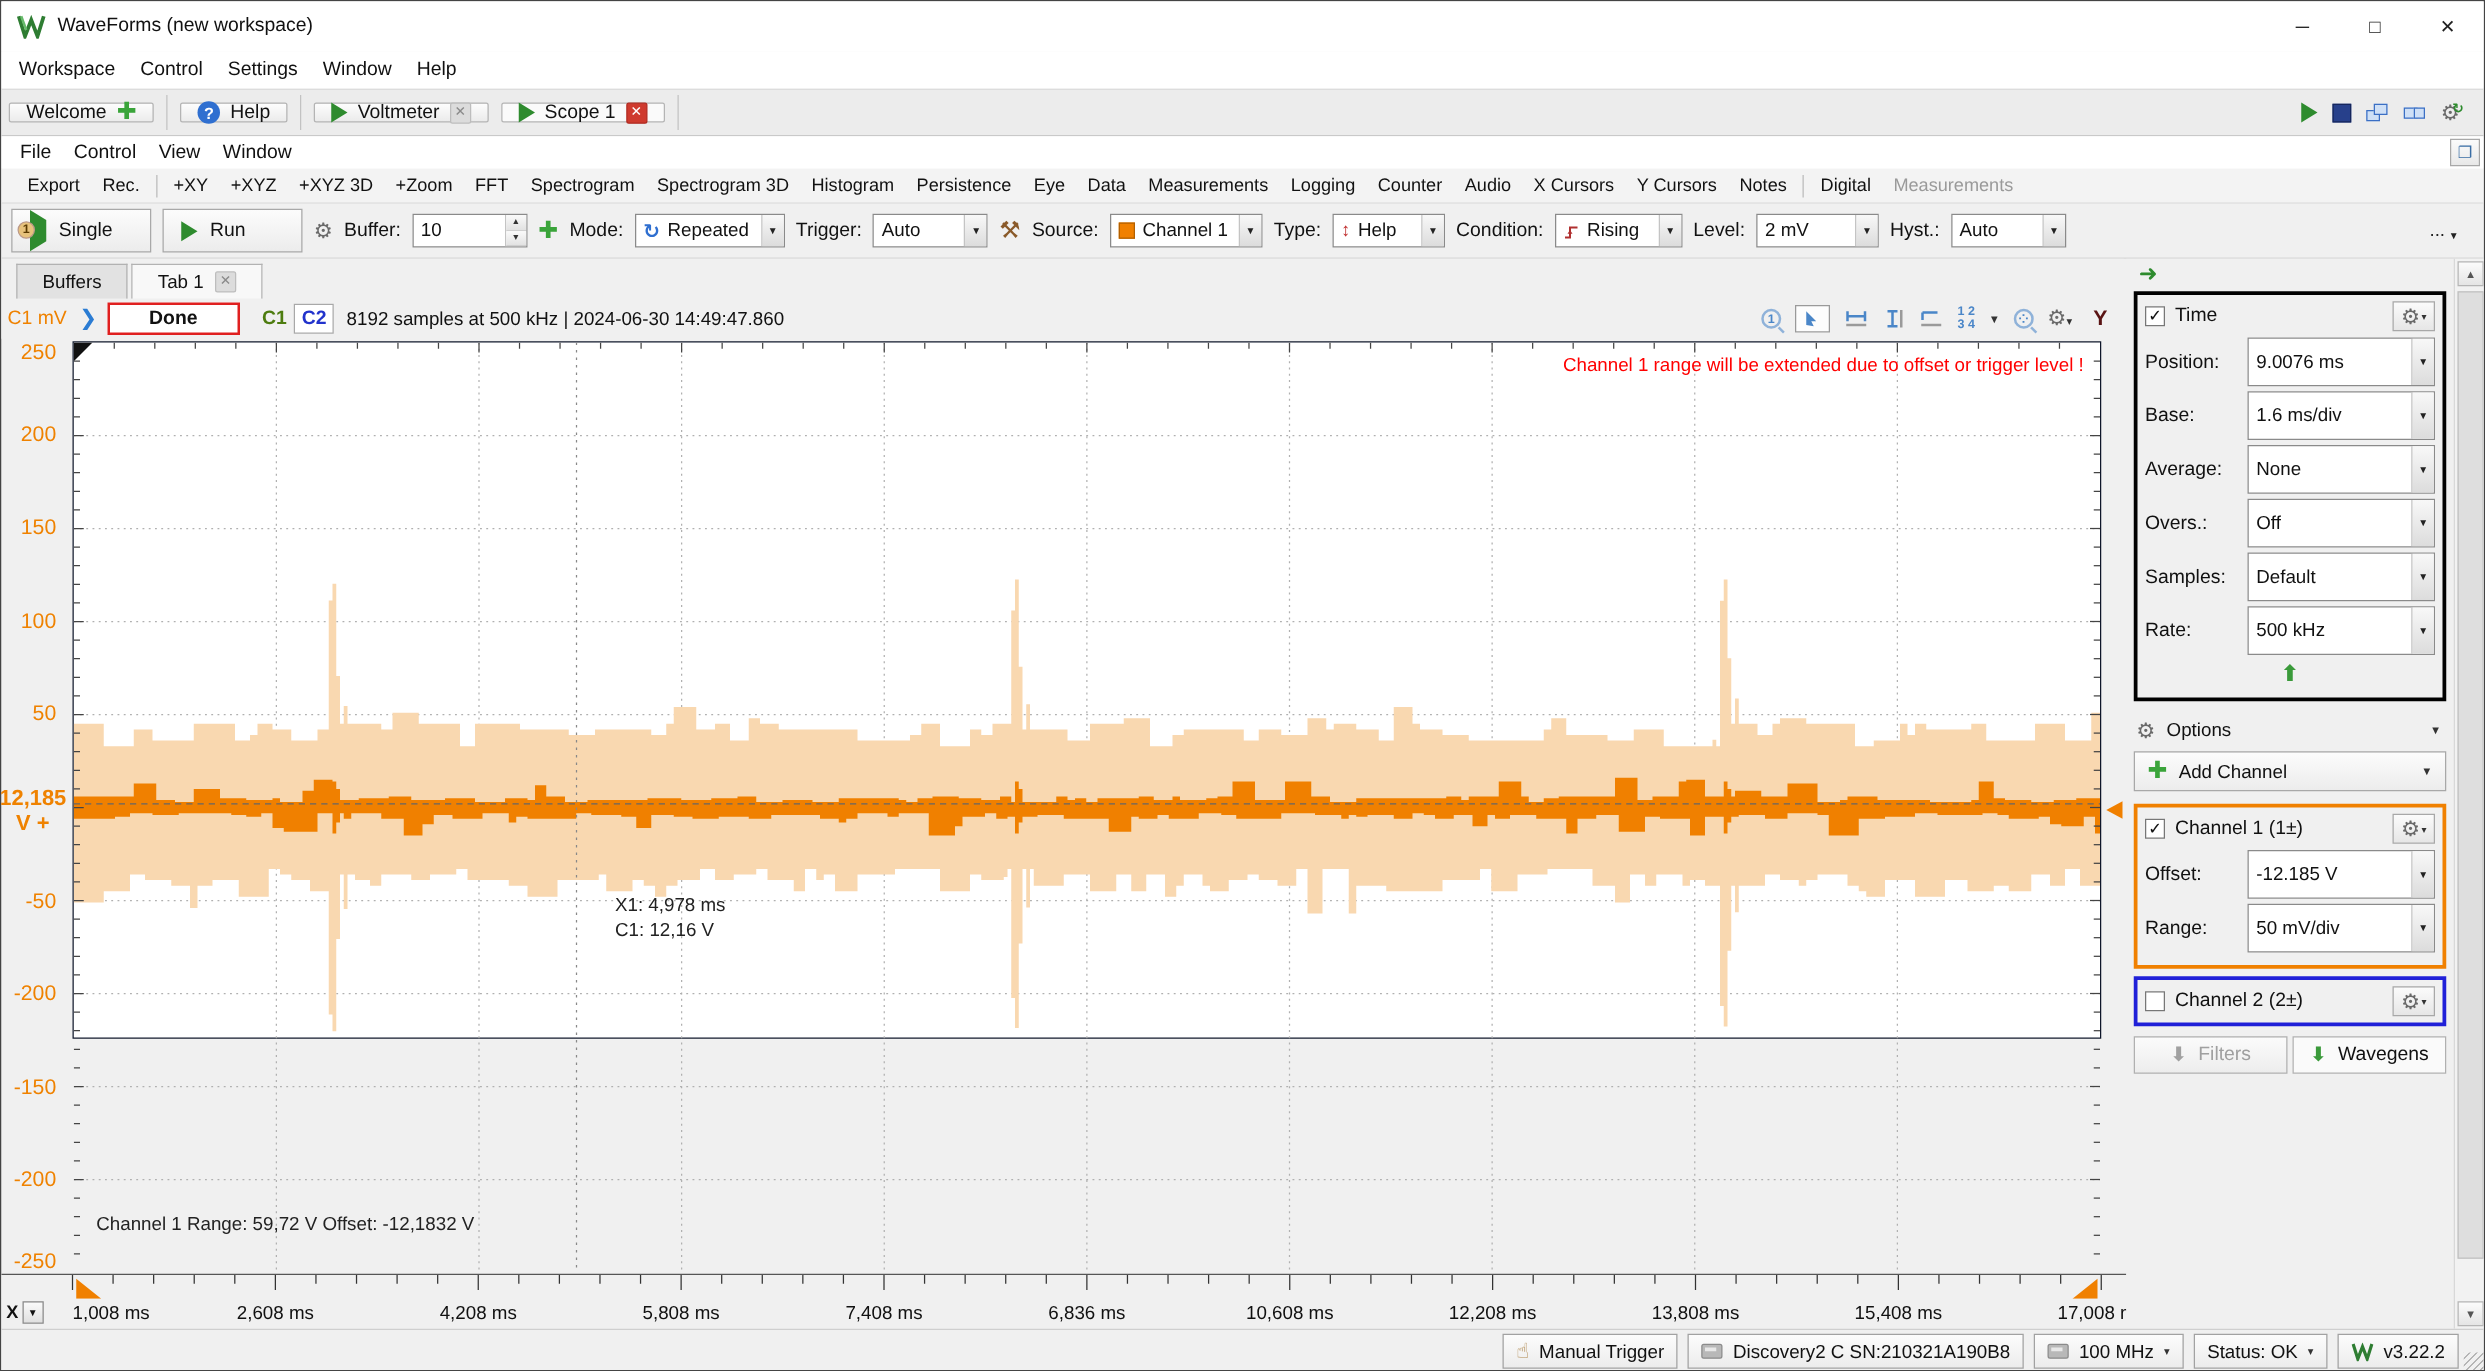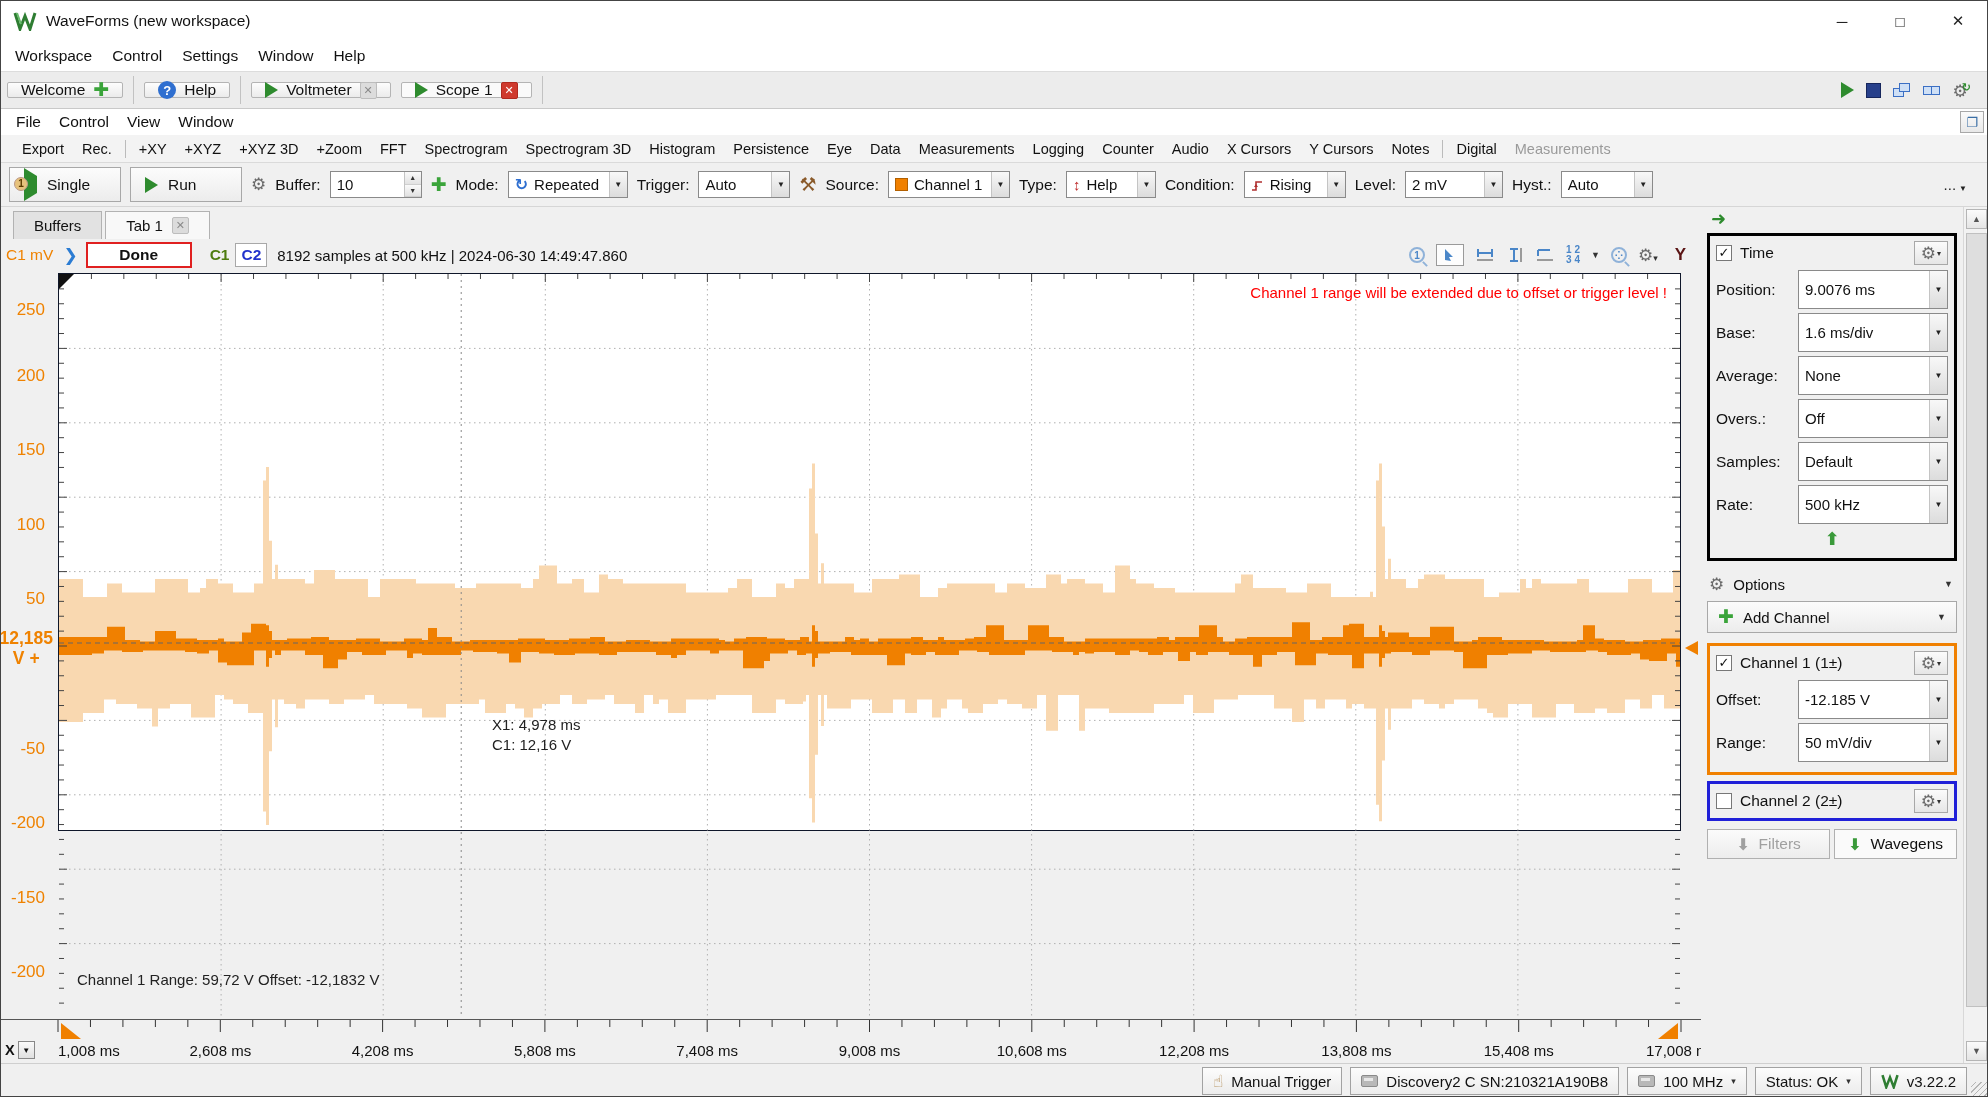--- a/index.html
+++ b/index.html
@@ -73,21 +73,21 @@
   .ph-icons{margin-left:auto;display:flex;align-items:center;gap:11px;padding-right:4px;color:#4a86c8;}
   .ph-box{border:1px solid #9a9a9a;background:#fdfdfd;padding:2px 5px;display:flex;align-items:center;}
   .mag{width:16px;height:16px;border:2px solid #8fb2d9;border-radius:50%;color:#4a86c8;font-size:10px;font-weight:bold;display:flex;align-items:center;justify-content:center;position:relative;}
   .mag::after{content:"";position:absolute;right:-5px;bottom:-4px;width:6px;height:2px;background:#8fb2d9;transform:rotate(45deg);}
   .nums12{color:#4a86c8;font-size:10px;font-weight:bold;line-height:10px;text-align:right;}
   .y-btn{font-weight:bold;font-size:17px;color:#5a1414;padding:0 6px;}
   .caret-sm{font-size:9px;color:#333;}
 
   
   #ylabels{position:absolute;left:0;top:270px;width:57px;height:752px;}
-  .ylab{position:absolute;right:13px;transform:translateY(-50%);color:#ef8200;font-size:17px;margin-top:28px;}
+  .ylab{position:absolute;right:13px;transform:translateY(-50%);color:#ef8200;font-size:17px;}
   .ylab-center{position:absolute;right:5px;transform:translateY(-50%);color:#ef8200;font-size:17.5px;font-weight:bold;text-align:center;line-height:20px;}
   #plot{position:absolute;left:57px;top:272px;width:1623px;height:558px;background:#fff;border:1px solid #0f172a;}
   .warning{position:absolute;top:10px;right:13px;color:#f00;font-size:15px;white-space:nowrap;}
   .cursor-text{position:absolute;left:433px;top:441px;font-size:15px;line-height:20px;color:#222;}
   .footnote{position:absolute;left:18px;top:697px;font-size:15px;color:#222;white-space:nowrap;}
   .trig-arrow{position:absolute;left:1684px;top:640px;width:0;height:0;border-top:7px solid transparent;border-bottom:7px solid transparent;border-right:13px solid #f08000;}
   #ruler{position:absolute;left:0;top:1018px;width:1700px;height:20px;background:#f0f0f0;border-top:1px solid #555;}
   #xlabels{position:absolute;left:0;top:1038px;width:1700px;height:24px;background:#f0f0f0;overflow:hidden;font-size:15px;}
   .xlab{position:absolute;top:3px;transform:translateX(-50%);white-space:nowrap;}
   .xlab.first{transform:none;}
@@ -588,21 +588,21 @@
   <div id="xlabels">
     <span class="x-ctrl">
         <b>X</b>
         <span class="x-drop">▼</span>
       </span>
   <span class="xlab first" style="left: 57px;">1,008 ms</span>
       <span class="xlab" style="left: 219.3px;">2,608 ms</span>
       <span class="xlab" style="left: 381.6px;">4,208 ms</span>
       <span class="xlab" style="left: 543.9px;">5,808 ms</span>
       <span class="xlab" style="left: 706.2px;">7,408 ms</span>
-      <span class="xlab" style="left: 868.5px;">9,008 ms</span>
+      <span class="xlab" style="left: 868.5px;">6,836 ms</span>
       <span class="xlab" style="left: 1030.8px;">10,608 ms</span>
       <span class="xlab" style="left: 1193.1px;">12,208 ms</span>
       <span class="xlab" style="left: 1355.4px;">13,808 ms</span>
       <span class="xlab" style="left: 1517.7px;">15,408 ms</span>
       <span class="xlab" style="left: 1680px;">17,008 ms</span>
     </div>
 
   <div id="rightpanel">
     <div class="rp-toparrow">➜</div>
 

